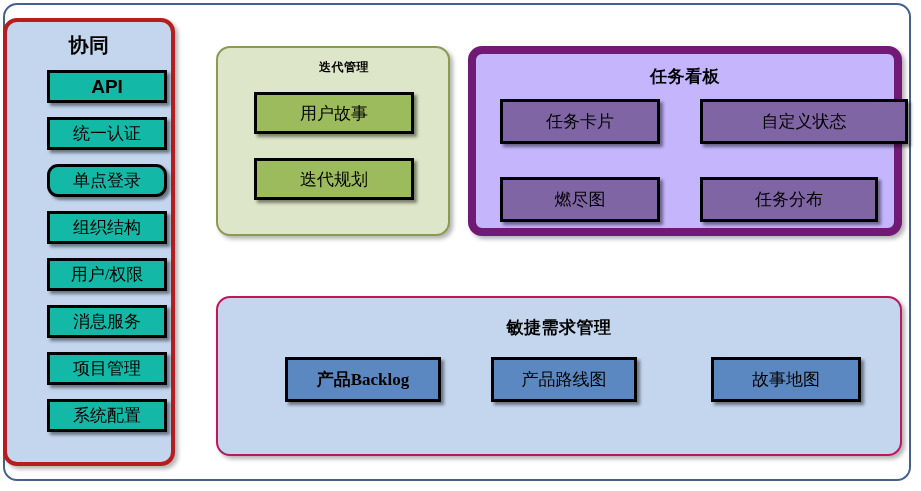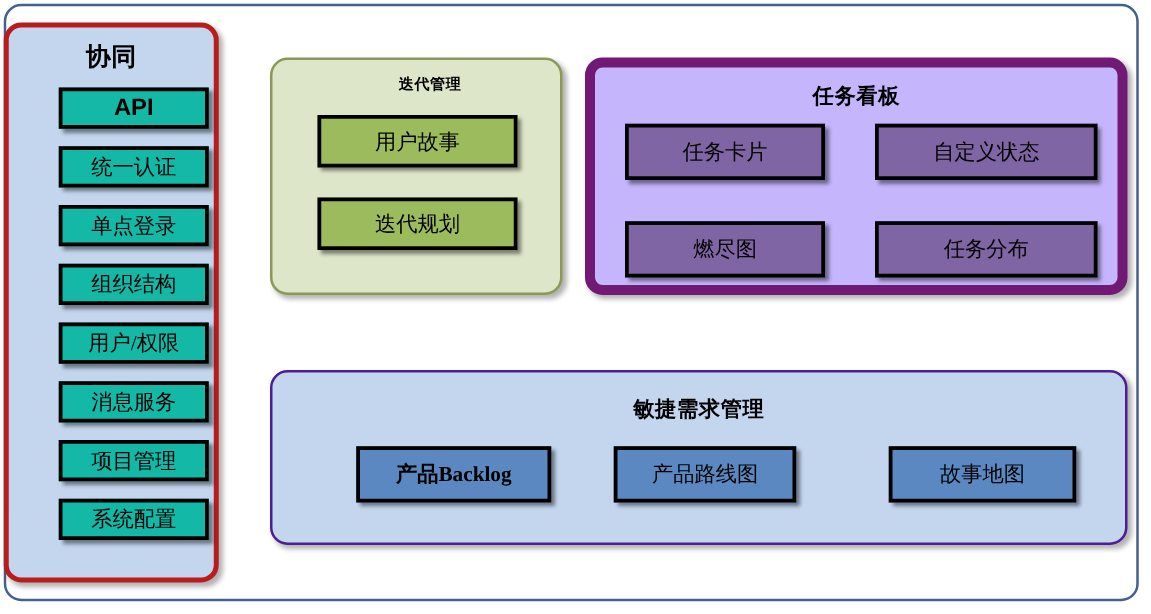--- a/index.html
+++ b/index.html
@@ -90,23 +90,23 @@
   .panel-taskboard .panel-title {
     top: 11px;
     font-size: 17px;
   }
 
   
   .panel-agile {
     left: 216px;
     top: 296px;
     width: 686px;
-    height: 140px;
+    height: 160px;
     background: #c3d6ee;
-    border: 2px solid #4c1d95;
+    border: 2px solid #be185d;
   }
   .panel-agile .panel-title {
     top: 18px;
     font-size: 17px;
   }
 
   
   .box {
     position: absolute;
     box-sizing: border-box;
@@ -151,21 +151,21 @@
 
   <div class="outer-frame"></div>
 
   <div class="panel panel-collab">
     <div class="panel-title">协同</div>
 
     <div class="box box-pink side-item box-api" style="top:48px;">API</div>
 
     <div class="box box-pink side-item" style="top:95px;">统一认证</div>
 
-    <div class="box box-pink side-item" style="top:142px;">单点登录</div>
+    <div class="box box-pink side-item" style="top:142px;border-radius:11px;">单点登录</div>
 
     <div class="box box-pink side-item" style="top:189px;">组织结构</div>
 
     <div class="box box-pink side-item" style="top:236px;">用户/权限</div>
 
     <div class="box box-pink side-item" style="top:283px;">消息服务</div>
 
     <div class="box box-pink side-item" style="top:330px;">项目管理</div>
 
     <div class="box box-pink side-item" style="top:377px;">系统配置</div>
@@ -177,21 +177,21 @@
     <div class="box box-green" style="left:36px; top:44px; width:160px; height:42px;">用户故事</div>
 
     <div class="box box-green" style="left:36px; top:110px; width:160px; height:42px;">迭代规划</div>
   </div>
 
   <div class="panel panel-taskboard">
     <div class="panel-title">任务看板</div>
 
     <div class="box box-purple" style="left:24px; top:45px; width:160px; height:45px;">任务卡片</div>
 
-    <div class="box box-purple" style="left:224px; top:45px; width:178px; height:45px;">自定义状态</div>
+    <div class="box box-purple" style="left:224px; top:45px; width:208px; height:45px;">自定义状态</div>
 
     <div class="box box-purple" style="left:24px; top:123px; width:160px; height:45px;">燃尽图</div>
 
     <div class="box box-purple" style="left:224px; top:123px; width:178px; height:45px;">任务分布</div>
   </div>
 
   <div class="panel panel-agile">
     <div class="panel-title">敏捷需求管理</div>
 
     <div class="box box-blue box-backlog" style="left:54px; top:59px; width:156px; height:45px;">产品Backlog</div>

